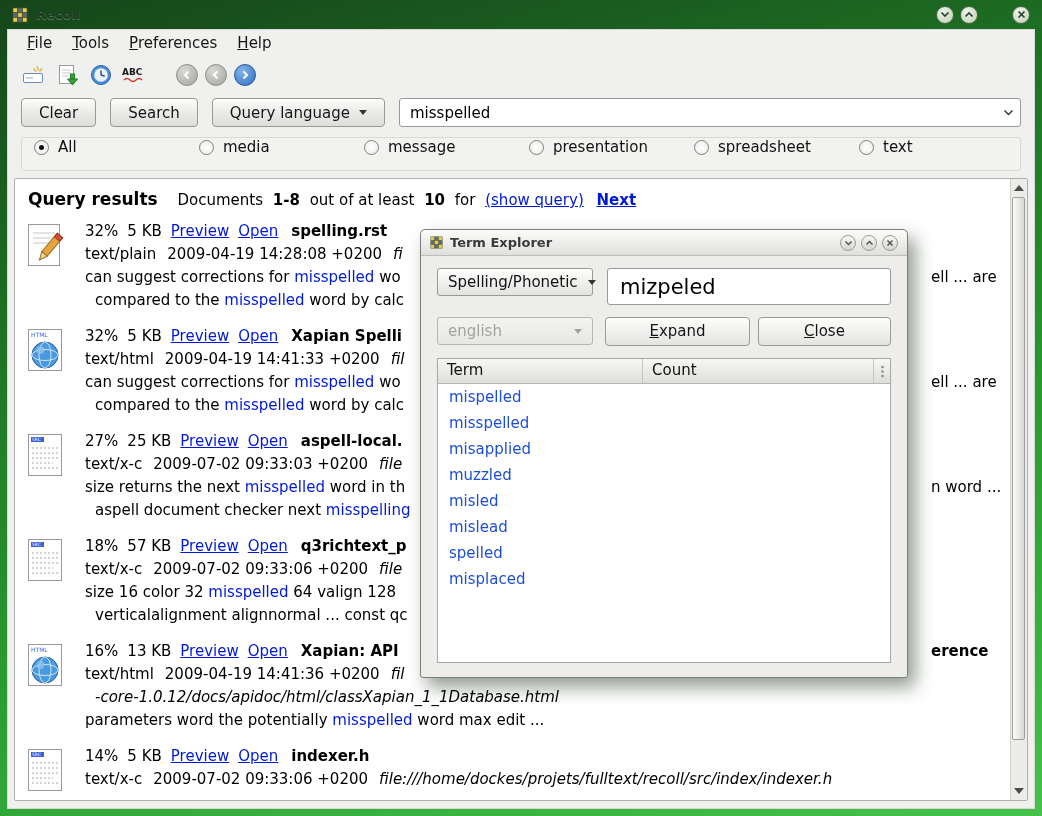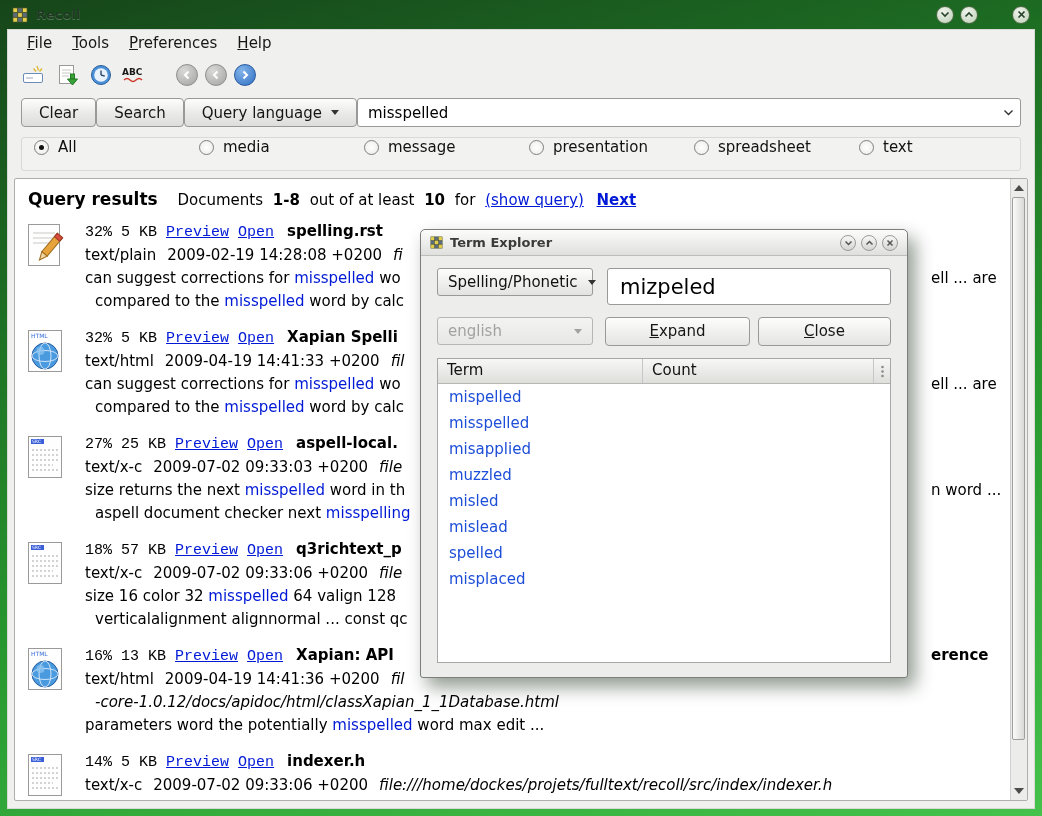--- a/index.html
+++ b/index.html
@@ -27,21 +27,21 @@
   .menu-item::first-letter { text-decoration:underline; }
 
   .toolbar { height:36px; display:flex; align-items:center; padding:0 12px; gap:7px; }
   .tbtn { width:27px; height:27px; display:flex; align-items:center; justify-content:center; border-radius:3px; }
   .tgap { width:14px; }
   .navbtn { width:22px; height:22px; border-radius:50%; display:flex; align-items:center; justify-content:center; }
   .navbtn.disabled { background: radial-gradient(circle at 35% 30%, #d9d9d7, #a2a2a0); border:1px solid #8e8e8c; }
   .navbtn.active { background: radial-gradient(circle at 35% 30%, #83b4e9, #2f6fc4); border:1px solid #27599f; }
 
   
-  .search-row { display:flex; align-items:flex-start; gap:0; padding:5px 14px 8px; }
+  .search-row { display:flex; align-items:flex-start; gap:14px; padding:5px 14px 8px; }
   .btn { height:29px; padding:0 17px; font-size:15px; color:#161616; display:inline-flex; align-items:center; justify-content:center;
     background: linear-gradient(#fdfdfc, #e9e9e7 55%, #dddddb); border:1px solid #99999 7; border:1px solid #999997; border-radius:4px; }
   .dd-caret { width:0; height:0; border-left:4px solid transparent; border-right:4px solid transparent; border-top:5px solid #333331; margin-left:9px; }
   .query-combo { flex:1; position:relative; height:29px; background:#fff; border:1px solid #999997; border-radius:3px; display:flex; align-items:center; }
   .query-combo input { flex:1; border:none; outline:none; background:transparent; font-size:15px; padding:0 10px; font-family:inherit; color:#000; }
   .combo-arrow { width:24px; height:100%; display:flex; align-items:center; justify-content:center; }
 
   
   .filter-row { margin:2px 14px 7px; height:34px; border:1px solid #d9d9d7; border-radius:3px; background:#f2f2f0;
     display:flex; align-items:flex-start; padding:0 12px; font-size:15px; color:#111; }
@@ -57,21 +57,21 @@
   .results-header { margin:2px 0 11px 3px; }
   .qr-title { font-size:17px; font-weight:bold; margin-right:15px; }
   .sp { margin-right:5px; }
   .lnk { color:#0019d6; text-decoration:underline; cursor:pointer; }
   .lnk.bold { font-weight:bold; margin-left:8px; }
   .hl { color:#0019d6; }
 
   .result { display:flex; margin-bottom:13px; }
   .ricon { flex:0 0 60px; padding-top:3px; padding-left:1px; }
   .rlines { position:relative; flex:1; line-height:23px; }
-  .rline1 > .m { margin-right:9px;font-family:Liberation Mono, monospace; }
+  .rline1 > .m { margin-right:9px; }
   .rtitle { font-weight:bold; margin-left:4px; }
   .rmeta .m2 { margin-right:11px; }
   .rmeta i { font-style:italic; }
   .indent { padding-left:10px; }
   .frag { position:absolute; left:846px; white-space:nowrap; }
   .fragb { font-weight:bold; }
 
   
   .vscroll { position:absolute; top:0; right:0; bottom:0; width:17px; background:#ececea; border-left:1px solid #cfcfcd; }
   .sb-btn { position:absolute; left:0; width:16px; height:16px; display:flex; align-items:center; justify-content:center; }
@@ -292,21 +292,21 @@
                 </g>
                 <g transform="rotate(40 22 26)">
                   <rect x="19" y="8" width="7" height="24" fill="#e8a43c" stroke="#9a6a1c"></rect>
                   <polygon points="19,32 26,32 22.5,40" fill="#f0d4a0" stroke="#9a6a1c"></polygon>
                   <rect x="19" y="8" width="7" height="4.5" fill="#d84a3a" stroke="#9a3a2a"></rect>
                 </g>
               </svg>
           </span>
           <div class="rlines">
             <div class="rline1"><span class="m">32%</span><span class="m">5 KB</span><span class="m lnk">Preview</span><span class="m lnk">Open</span><span class="rtitle">spelling.rst</span><span class="frag fragb"></span></div>
-            <div class="rmeta"><span class="m2">text/plain</span><span class="m2">2009-02-19 14:28:08 +0200</span><i>fi</i></div>
+            <div class="rmeta"><span class="m2">text/plain</span><span class="m2">2009-04-19 14:28:08 +0200</span><i>fi</i></div>
             <div class="rsnip"><span>can suggest corrections for </span><span class="hl">misspelled</span><span> wo</span><span class="frag">ell ... are</span></div>
             <div class="rsnip indent"><span>compared to the </span><span class="hl">misspelled</span><span> word by calc</span></div>
           </div>
         </div>
 
         <div class="result">
           <span class="ricon">
             <svg width="38" height="44">
                 <rect x="2.5" y="1.5" width="33" height="41" fill="#fefefe" stroke="#9a9a98"></rect>
                 <text x="5" y="9" font-size="6" fill="#3a6fd8">HTML</text>

